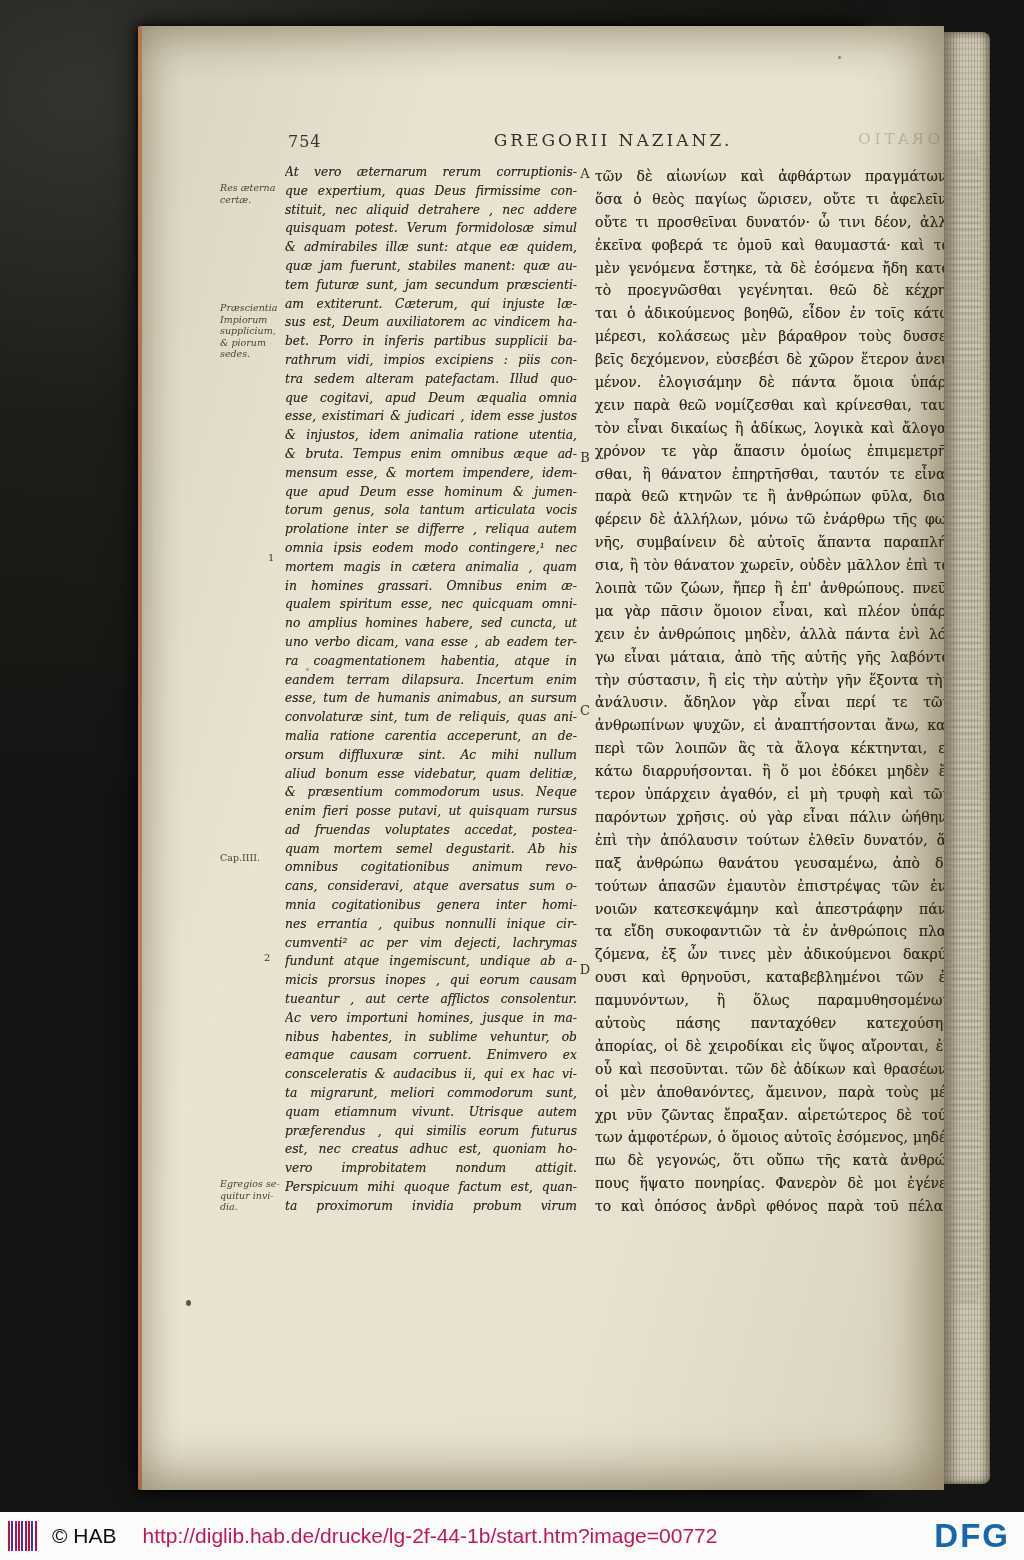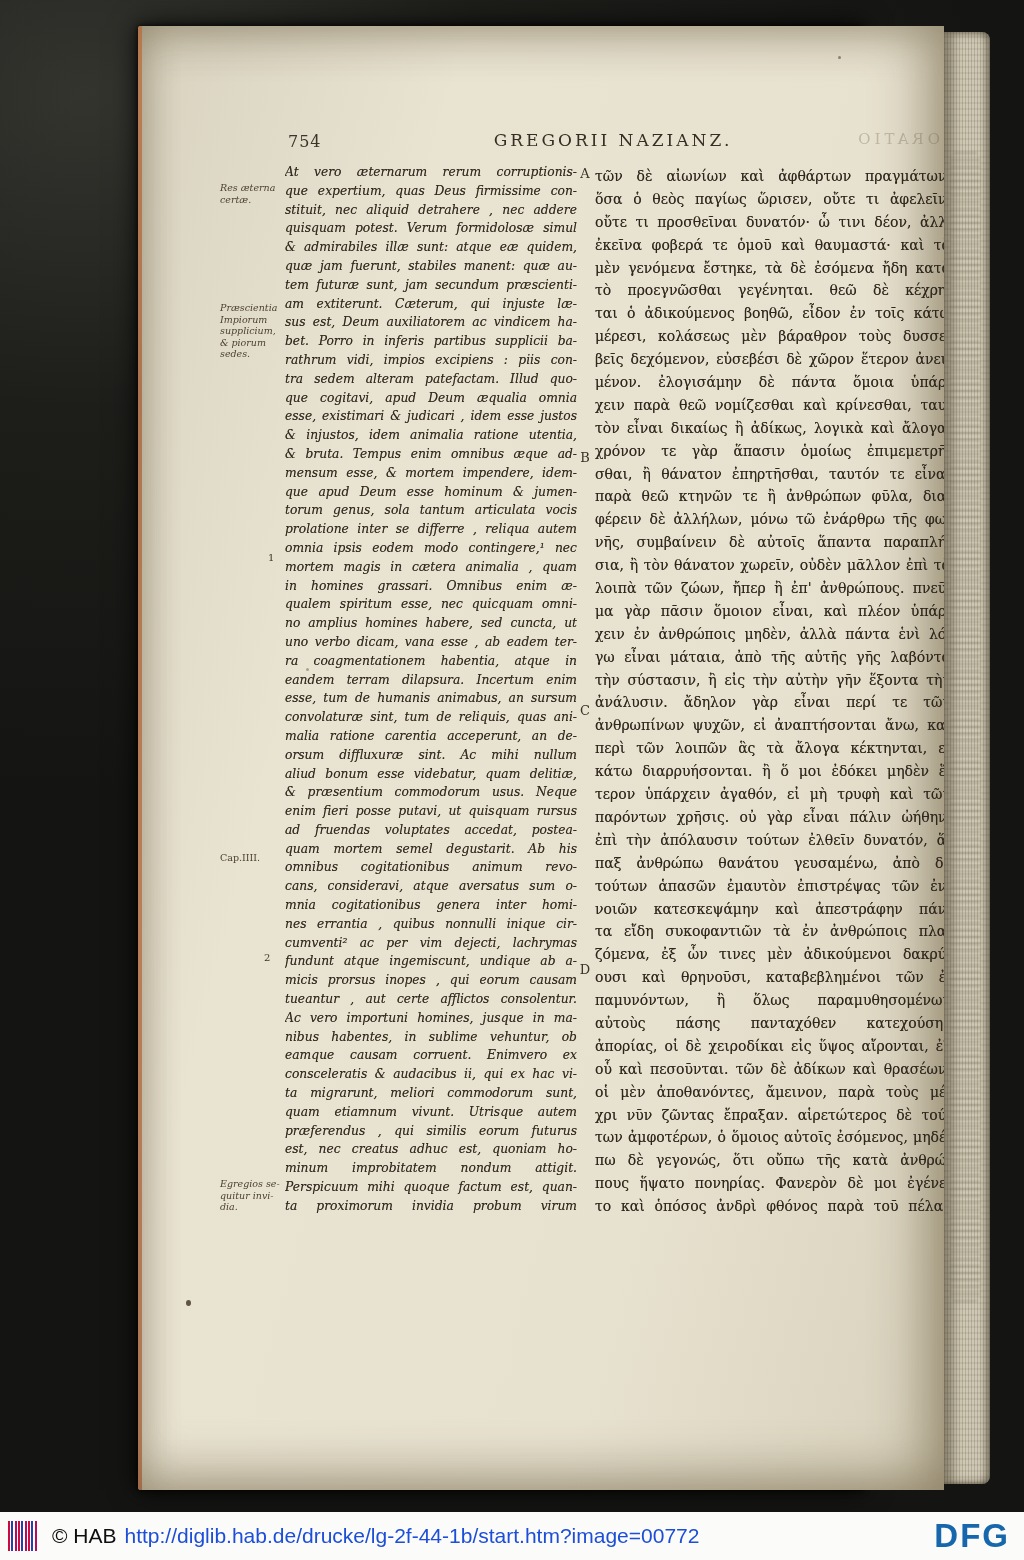--- a/index.html
+++ b/index.html
@@ -61,22 +61,22 @@
   .s1{left:48px;top:1274px;width:5px;height:6px;background:#4f4534;opacity:.9;}
   .s2{left:700px;top:30px;width:3px;height:3px;background:#6a5d48;opacity:.7;}
   .s3{left:168px;top:642px;width:3px;height:3px;background:#6a5d48;opacity:.5;}
 
   
   .site-footer{position:absolute;left:0;bottom:0;width:1024px;height:48px;background:#fbfbfa;
     display:flex;align-items:center;font-family:"Liberation Sans", sans-serif;}
   .calib{width:30px;height:30px;margin-left:8px;flex:0 0 auto;
     background:repeating-linear-gradient(90deg,#d0093c 0 2px,#ffffff 2px 3px,#2240b0 3px 5px,#ffffff 5px 7px,#b80a5e 7px 9px,#ffffff 9px 10px);}
   .ftext{margin-left:14px;font-size:21px;color:#0e0e0e;white-space:nowrap;}
-  .ftext .copy{margin-right:8px;}
-  .furl{color:#1d4ed8;text-decoration:none;}
+  .ftext .copy{margin-right:26px;}
+  .furl{color:#be185d;text-decoration:none;}
   .dfg{margin-left:auto;margin-right:14px;font-size:33px;font-weight:700;color:#1767ad;
     letter-spacing:2px;cursor:pointer;}
 </style>
 </head>
 <body>
 
 <div class="leaf">
   <div class="paper">
 
     <div class="pagenum">754</div>
@@ -154,21 +154,21 @@
         <div class="tline lat">micis prorsus inopes , qui eorum causam</div>
         <div class="tline lat">tueantur , aut certe afflictos consolentur.</div>
         <div class="tline lat">Ac vero importuni homines, jusque in ma-</div>
         <div class="tline lat">nibus habentes, in sublime vehuntur, ob</div>
         <div class="tline lat">eamque causam corruent. Enimvero ex</div>
         <div class="tline lat">consceleratis &amp; audacibus ii, qui ex hac vi-</div>
         <div class="tline lat">ta migrarunt, meliori commodorum sunt,</div>
         <div class="tline lat">quam etiamnum vivunt. Utrisque autem</div>
         <div class="tline lat">præferendus , qui similis eorum futurus</div>
         <div class="tline lat">est, nec creatus adhuc est, quoniam ho-</div>
-        <div class="tline lat">minum improbitatem nondum attigit.</div>
+        <div class="tline lat">vero improbitatem nondum attigit.</div>
         <div class="tline lat">Perspicuum mihi quoque factum est, quan-</div>
         <div class="tline lat">ta proximorum invidia probum virum</div>
       </div>
 
     <span class="secletter la">A</span>
     <span class="secletter lb">B</span>
     <span class="secletter lc">C</span>
     <span class="secletter ld">D</span>
 
     <div class="col greek">

